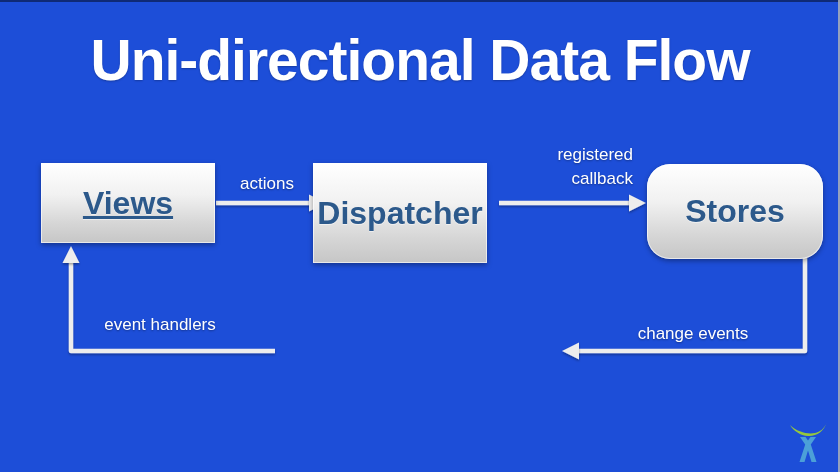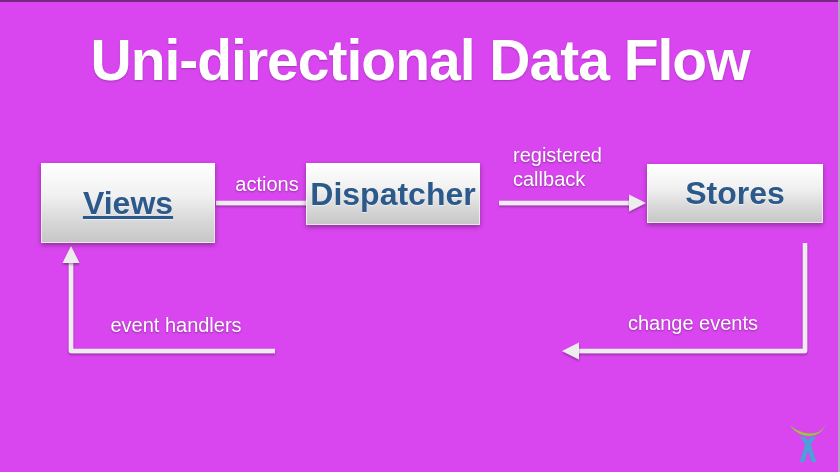--- a/index.html
+++ b/index.html
@@ -1,20 +1,20 @@
 <!DOCTYPE html>
 <html><head>
 <meta charset="utf-8">
 <style>
   html, body { margin: 0; padding: 0; background: #111; }
   .slide {
     position: relative;
     width: 840px;
     height: 472px;
-    background: #d946ef;
+    background: #1d4ed8;
     overflow: hidden;
     font-family: "Liberation Sans", sans-serif;
   }
   .edge-top {
     position: absolute; left: 0; top: 0; width: 100%; height: 2px;
     background: rgba(0,0,0,0.45);
   }
   .edge-right {
     position: absolute; right: 0; top: 0; width: 2px; height: 100%;
     background: rgba(170,178,186,0.85);
@@ -37,38 +37,38 @@
     align-items: center;
     justify-content: center;
     background: linear-gradient(180deg, #ffffff 0%, #f1f1f1 40%, #d6d6d6 75%, #c6c6c6 100%);
     box-shadow: 0 2px 5px rgba(0,0,0,0.35), inset 0 0 0 1px rgba(255,255,255,0.6);
     color: #2c598b;
     font-size: 32px;
     font-weight: bold;
     text-shadow: 0 1px 0 rgba(255,255,255,0.5);
   }
   #node-views        { left: 41px;  top: 163px; width: 174px; height: 80px; text-decoration: underline; }
-  #node-dispatcher   { left: 306px; top: 163px; width: 174px; height: 62px; }
-  #node-stores       { left: 647px; top: 164px; width: 176px; height: 59px; }
+  #node-dispatcher   { left: 313px; top: 163px; width: 174px; height: 100px; }
+  #node-stores       { left: 647px; top: 164px; width: 176px; height: 95px; border-radius: 23px; }
   #node-controller-views { left: 275px; top: 315px; width: 285px; height: 77px; font-size: 33px; }
   .edge-label {
     position: absolute;
     transform: translate(-50%, -50%);
     color: #ffffff;
-    font-size: 20px;
+    font-size: 17px;
     line-height: 24px;
-    text-align: left;
+    text-align: right;
     white-space: nowrap;
     text-shadow: 0 1px 2px rgba(0,0,0,0.35);
   }
   #label-registered-callback { white-space: normal; width: 120px; }
   #label-actions        { left: 267px; top: 184px; }
   #label-registered-callback { left: 573px; top: 167px; }
-  #label-change-events  { left: 693px; top: 323px; }
-  #label-event-handlers { left: 176px; top: 325px; }
+  #label-change-events  { left: 693px; top: 334px; }
+  #label-event-handlers { left: 160px; top: 325px; }
   .arrows { position: absolute; left: 0; top: 0; width: 840px; height: 472px; }
   .logo { position: absolute; left: 788px; top: 417px; width: 40px; height: 47px; }
 </style>
 </head>
 <body>
 
 <div class="slide">
 
   <div class="edge-top"></div>
   <div class="edge-right"></div>

